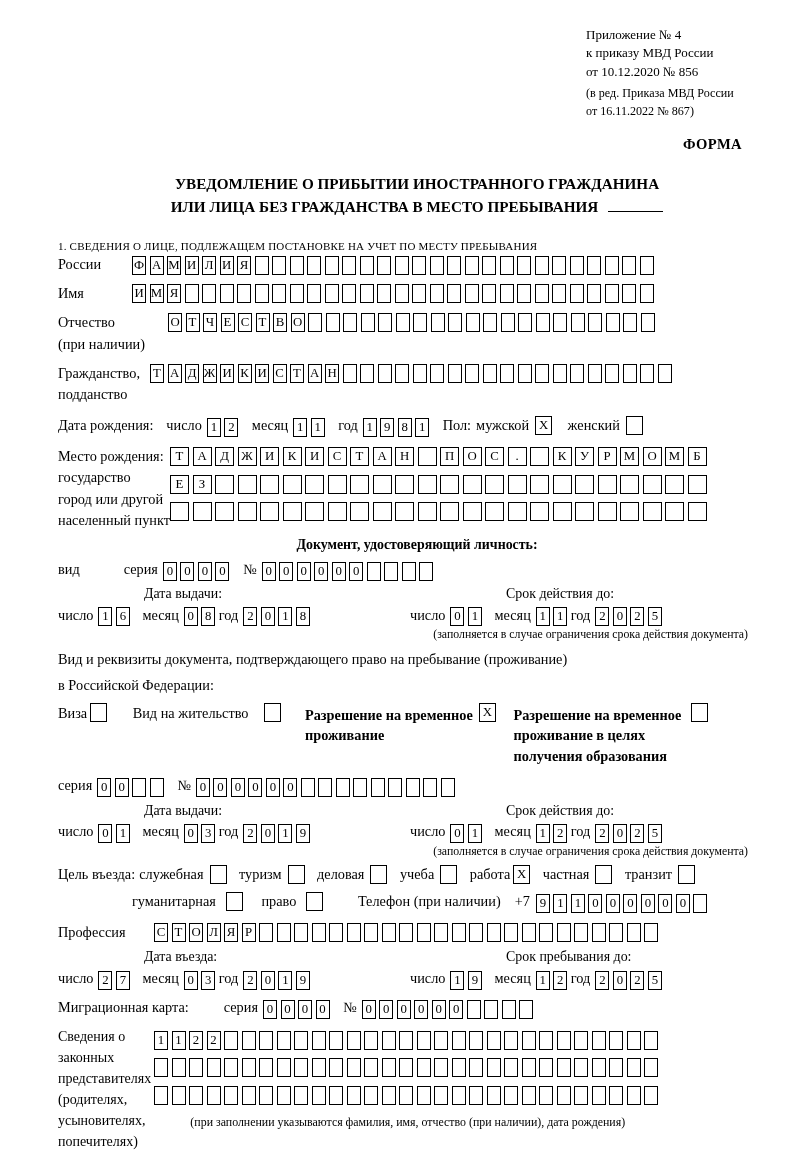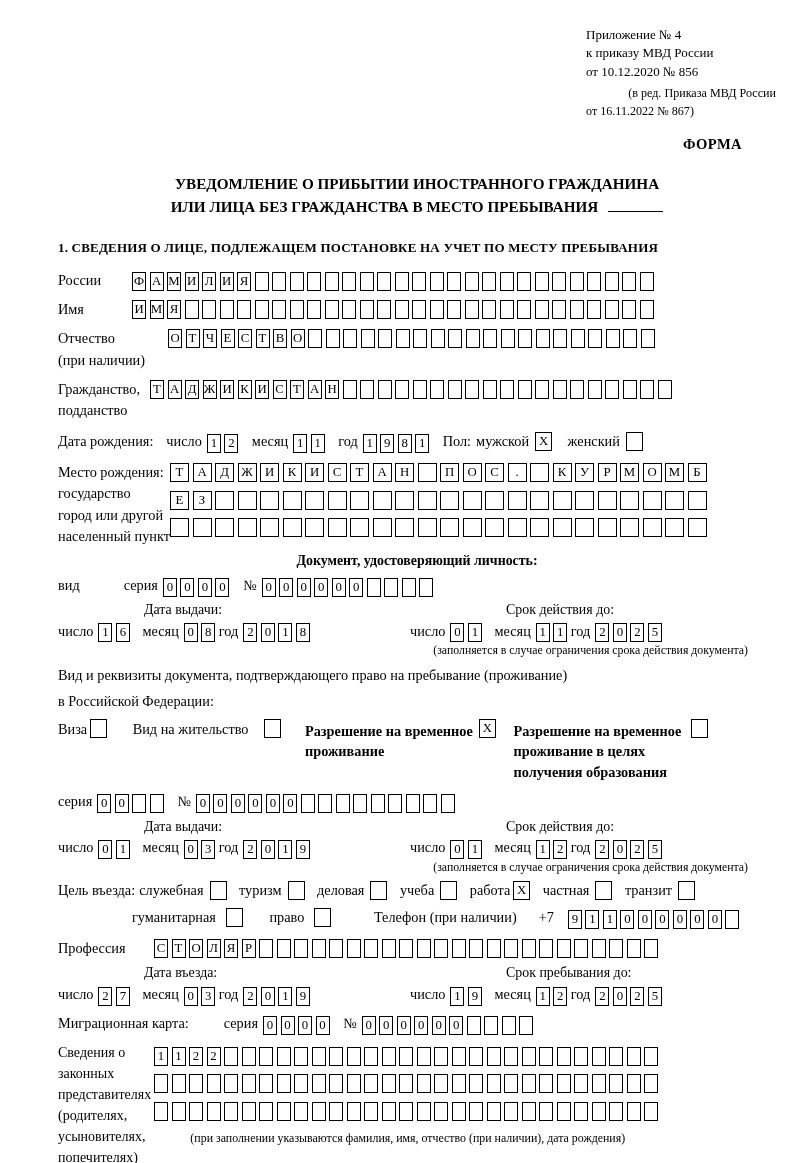--- a/index.html
+++ b/index.html
@@ -6,27 +6,27 @@
   html,body { margin:0; padding:0; }
   body {
     width:800px; min-height:1163px; background:#ffffff; color:#000;
     font-family:"Liberation Serif","DejaVu Serif",serif; font-size:14.3px;
   }
   .page { width:800px; min-height:1163px; padding:26px 24px 18px 58px; }
 
   
   .appendix { margin-left:auto; width:190px; font-size:13px; line-height:1.42; }
   .appendix .small { font-size:12.1px; }
-  .appendix .gap { margin-top:4px;text-align:right; }
+  .appendix .gap { margin-top:4px; }
   .forma { text-align:right; padding-right:34px; margin-top:16px; font-weight:bold; font-size:14.6px; letter-spacing:.4px; }
 
   .title { margin-top:20px; text-align:center; font-weight:bold; font-size:15.2px; line-height:1.5; }
   .uline { display:inline-block; width:55px; border-bottom:1.8px solid #000; height:13px; margin-left:10px; }
 
-  .sect { margin-top:22px; font-weight:bold; font-size:13px; letter-spacing:.2px; margin-bottom:12px; }
+  .sect { margin-top:22px; font-weight:normal; font-size:11px; letter-spacing:.2px; margin-bottom:0; }
 
   
   .cell {
     display:inline-block; width:14px; height:19px; border:1.5px solid #000;
     margin-right:3.5px; text-align:center; font-size:12.8px; line-height:16px;
     vertical-align:middle; overflow:hidden;
   }
   .wide .cell { width:19px; }
   .cells { white-space:nowrap; display:inline-block; line-height:22px; }
   .cb { margin-left:6px; width:17px; }
@@ -59,21 +59,21 @@
   .optrow { display:flex; align-items:flex-start; margin:6px 0 8px 0; }
   .opt { display:flex; align-items:flex-start; }
   .opt .optlab { padding-top:2px; }
   .opt .center { text-align:left; line-height:1.45;font-weight:bold; }
   .optw170 { width:168px; }
   .optw175 { width:172px; }
 
   .purpose { display:flex; align-items:center; margin-bottom:7px; flex-wrap:nowrap; }
   .purpose .plab { margin-right:4px; }
   .purpose .opt { align-items:center; margin-right:9px; }
-  .purpose2 { padding-left:74px;gap:8px; }
+  .purpose2 { padding-left:74px; }
   .phone-lab { margin:0 14px 0 22px; }
   .plus { margin-right:6px; }
 
   .legal { display:flex; align-items:flex-start; margin-top:4px; }
   .legal .flabel { width:96px; font-size:14px; }
   .finenote { font-size:11.9px; text-align:center; padding-left:110px; margin-top:10px; }
 </style>
 </head>
 <body>
 

